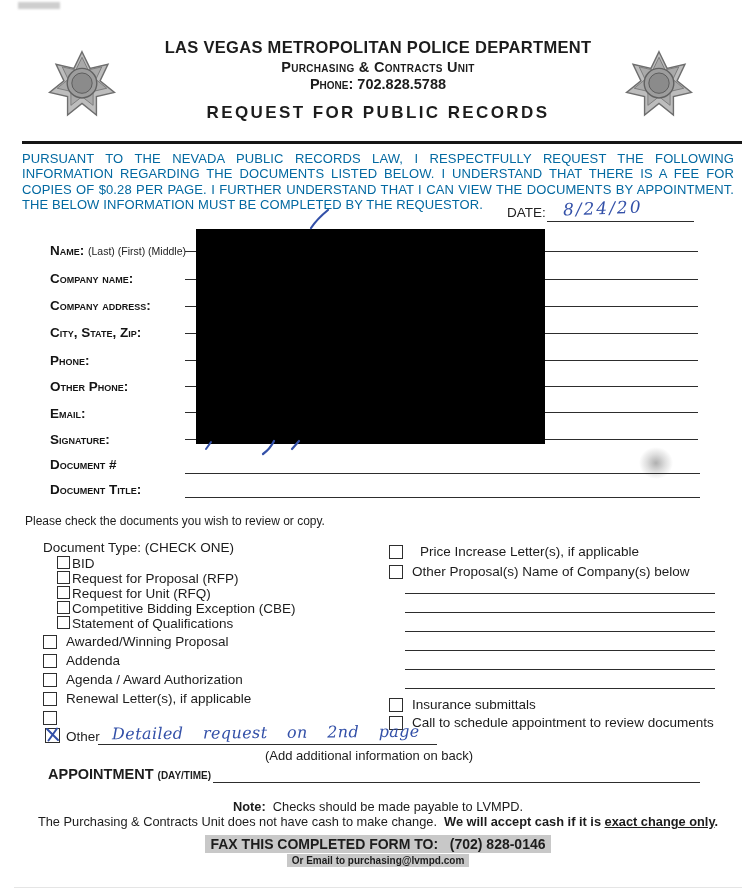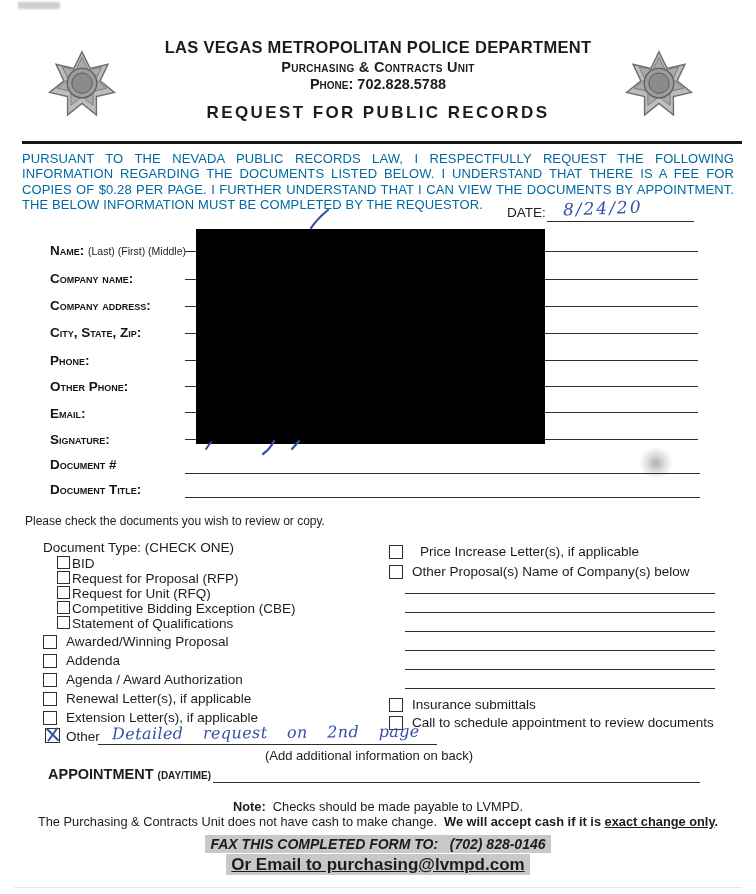--- a/index.html
+++ b/index.html
@@ -69,22 +69,22 @@
   .add-info{top:748px;left:265px;font-size:13px;}
 
   .appt-label{top:766px;left:48px;font-size:14.5px;font-weight:bold;}
   .appt-suffix{font-size:10px;}
   .appt-line{top:782px;left:213px;width:487px;}
 
   .note1{top:799px;font-size:12.8px;}
   .note2{top:814px;font-size:12.8px;}
   .note2 .u{text-decoration:underline;}
 
-  .fax1{top:836px;font-size:14px;font-weight:bold;font-style:italic;}
-  .fax2{top:855px;font-size:17px;font-weight:bold;text-decoration:underline;}
+  .fax1{top:836px;font-size:14px;font-weight:bold;}
+  .fax2{top:855px;font-size:10px;font-weight:bold;}
   .hl{background:#c8c8c8;padding:1px 5px;}
   .scanline{top:887px;left:14px;width:728px;height:1px;background:rgba(0,0,0,.10);}
 </style>
 </head>
 <body>
 
 <div class="page">
 
   <svg class="abs badge" style="top:46px;left:45px;" viewBox="0 0 80 80">
     <polygon points="40,4 48.7,22 68.1,17.6 59.5,35.5 75.1,48 55.6,52.5 55.6,72.4 40,60 24.4,72.4 24.4,52.5 4.9,48 20.5,35.5 11.9,17.6 31.3,22" fill="#bdbdbd" stroke="#6e6e6e" stroke-width="1.5"></polygon>
@@ -181,21 +181,20 @@
   <div class="abs chk-row main-item" style="top:672px;">
       <span class="box box-m"></span>
       <span>Agenda / Award Authorization</span>
     </div>
   <div class="abs chk-row main-item" style="top:691px;">
       <span class="box box-m"></span>
       <span>Renewal Letter(s), if applicable</span>
     </div>
   <div class="abs chk-row main-item" style="top:710px;">
       <span class="box box-m"></span>
-      <span>Extension Letter(s), if applicable</span>
     </div>
 
   <div class="abs chk-row right-item" style="top:544px;gap:8px;">
       <span class="box box-m"></span>
       <span>Price Increase Letter(s), if applicable</span>
     </div>
   <div class="abs chk-row right-item" style="top:564px;">
       <span class="box box-m"></span>
       <span>Other Proposal(s) Name of Company(s) below</span>
     </div>

